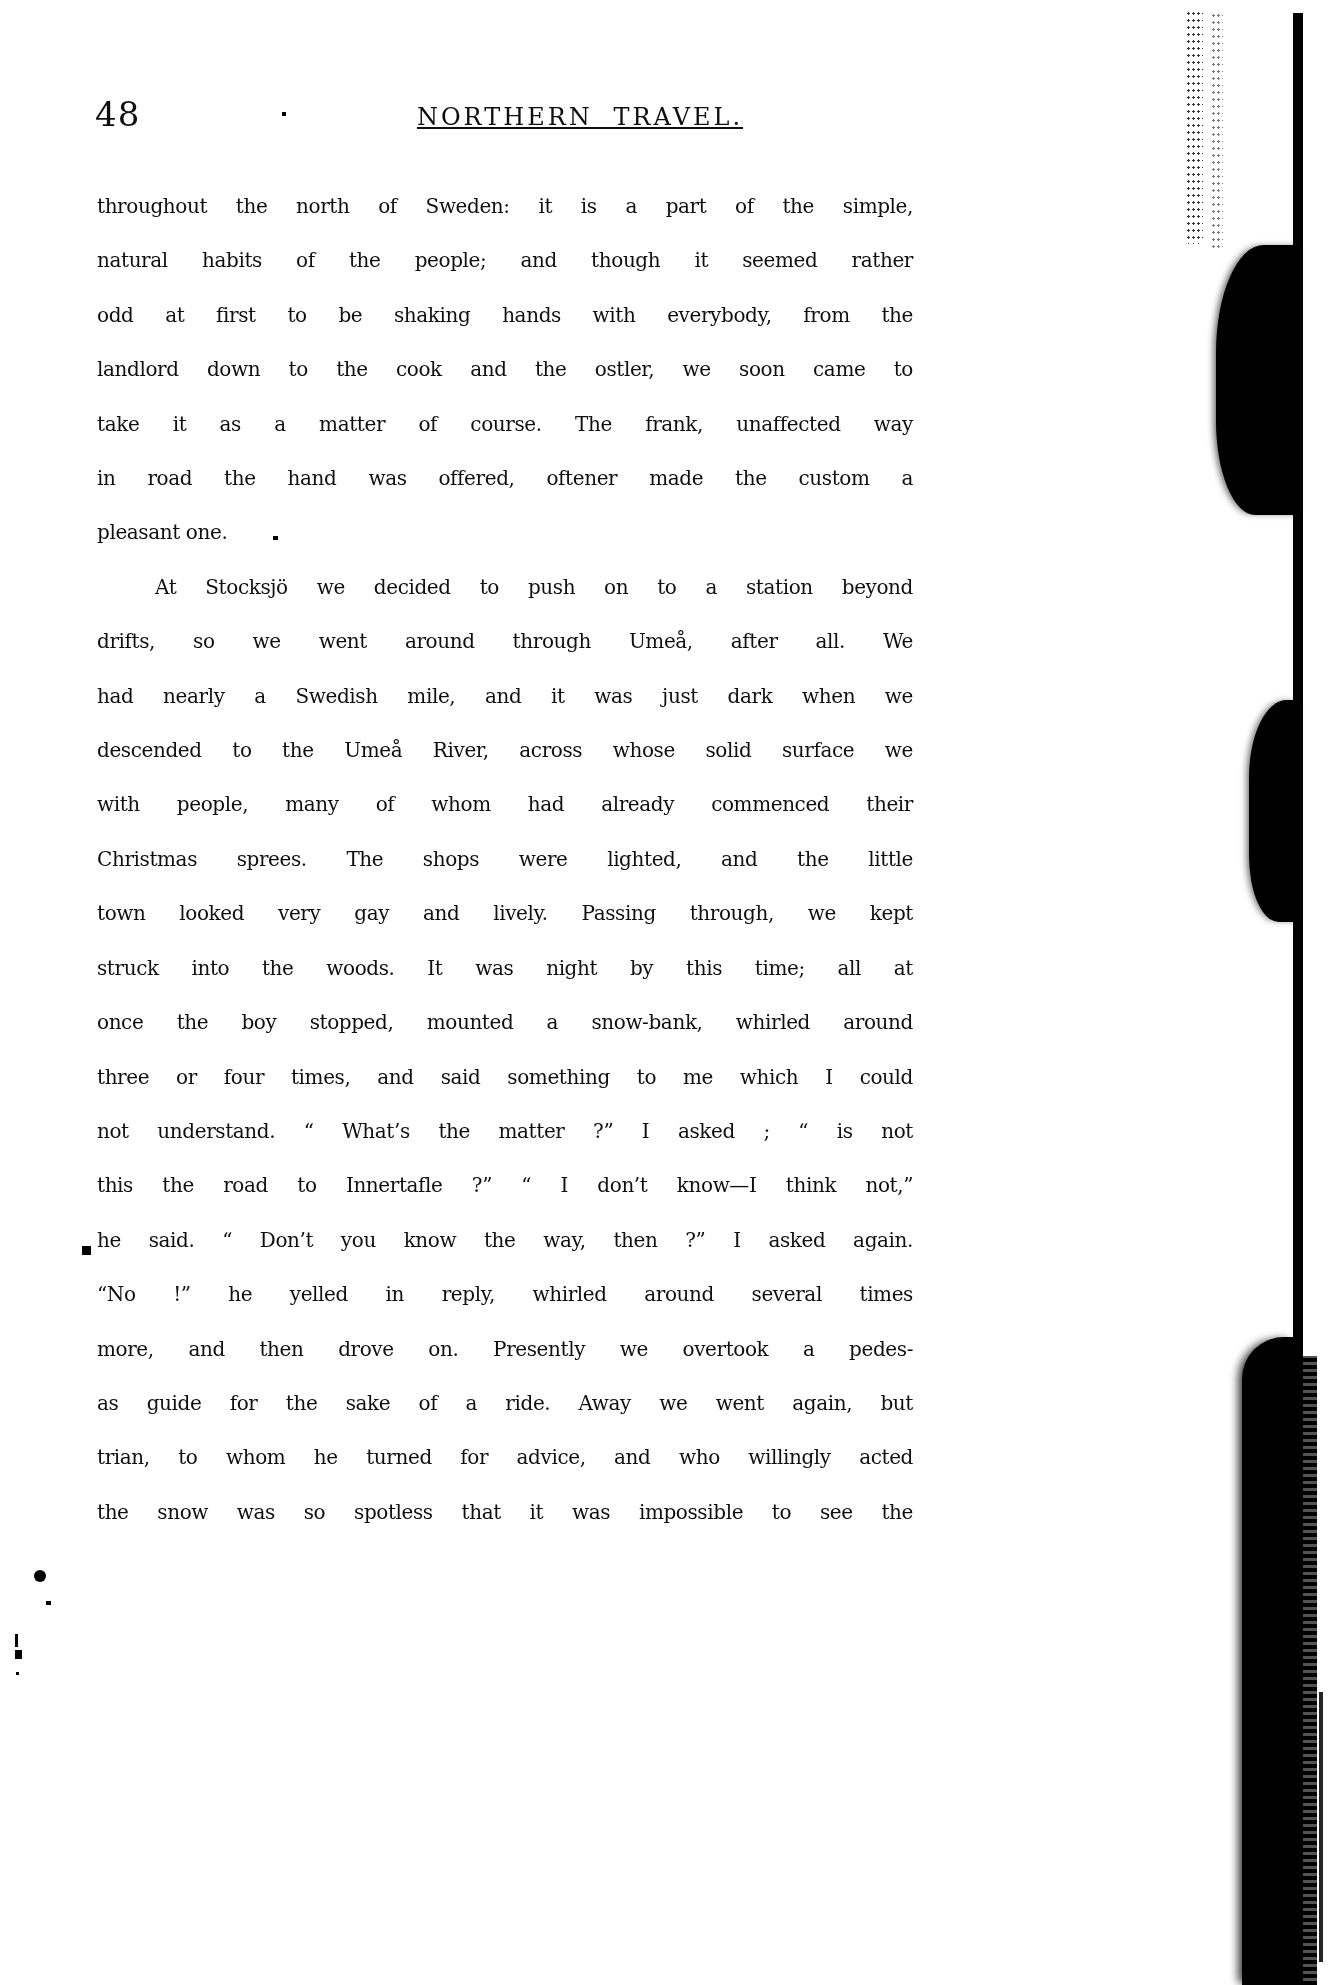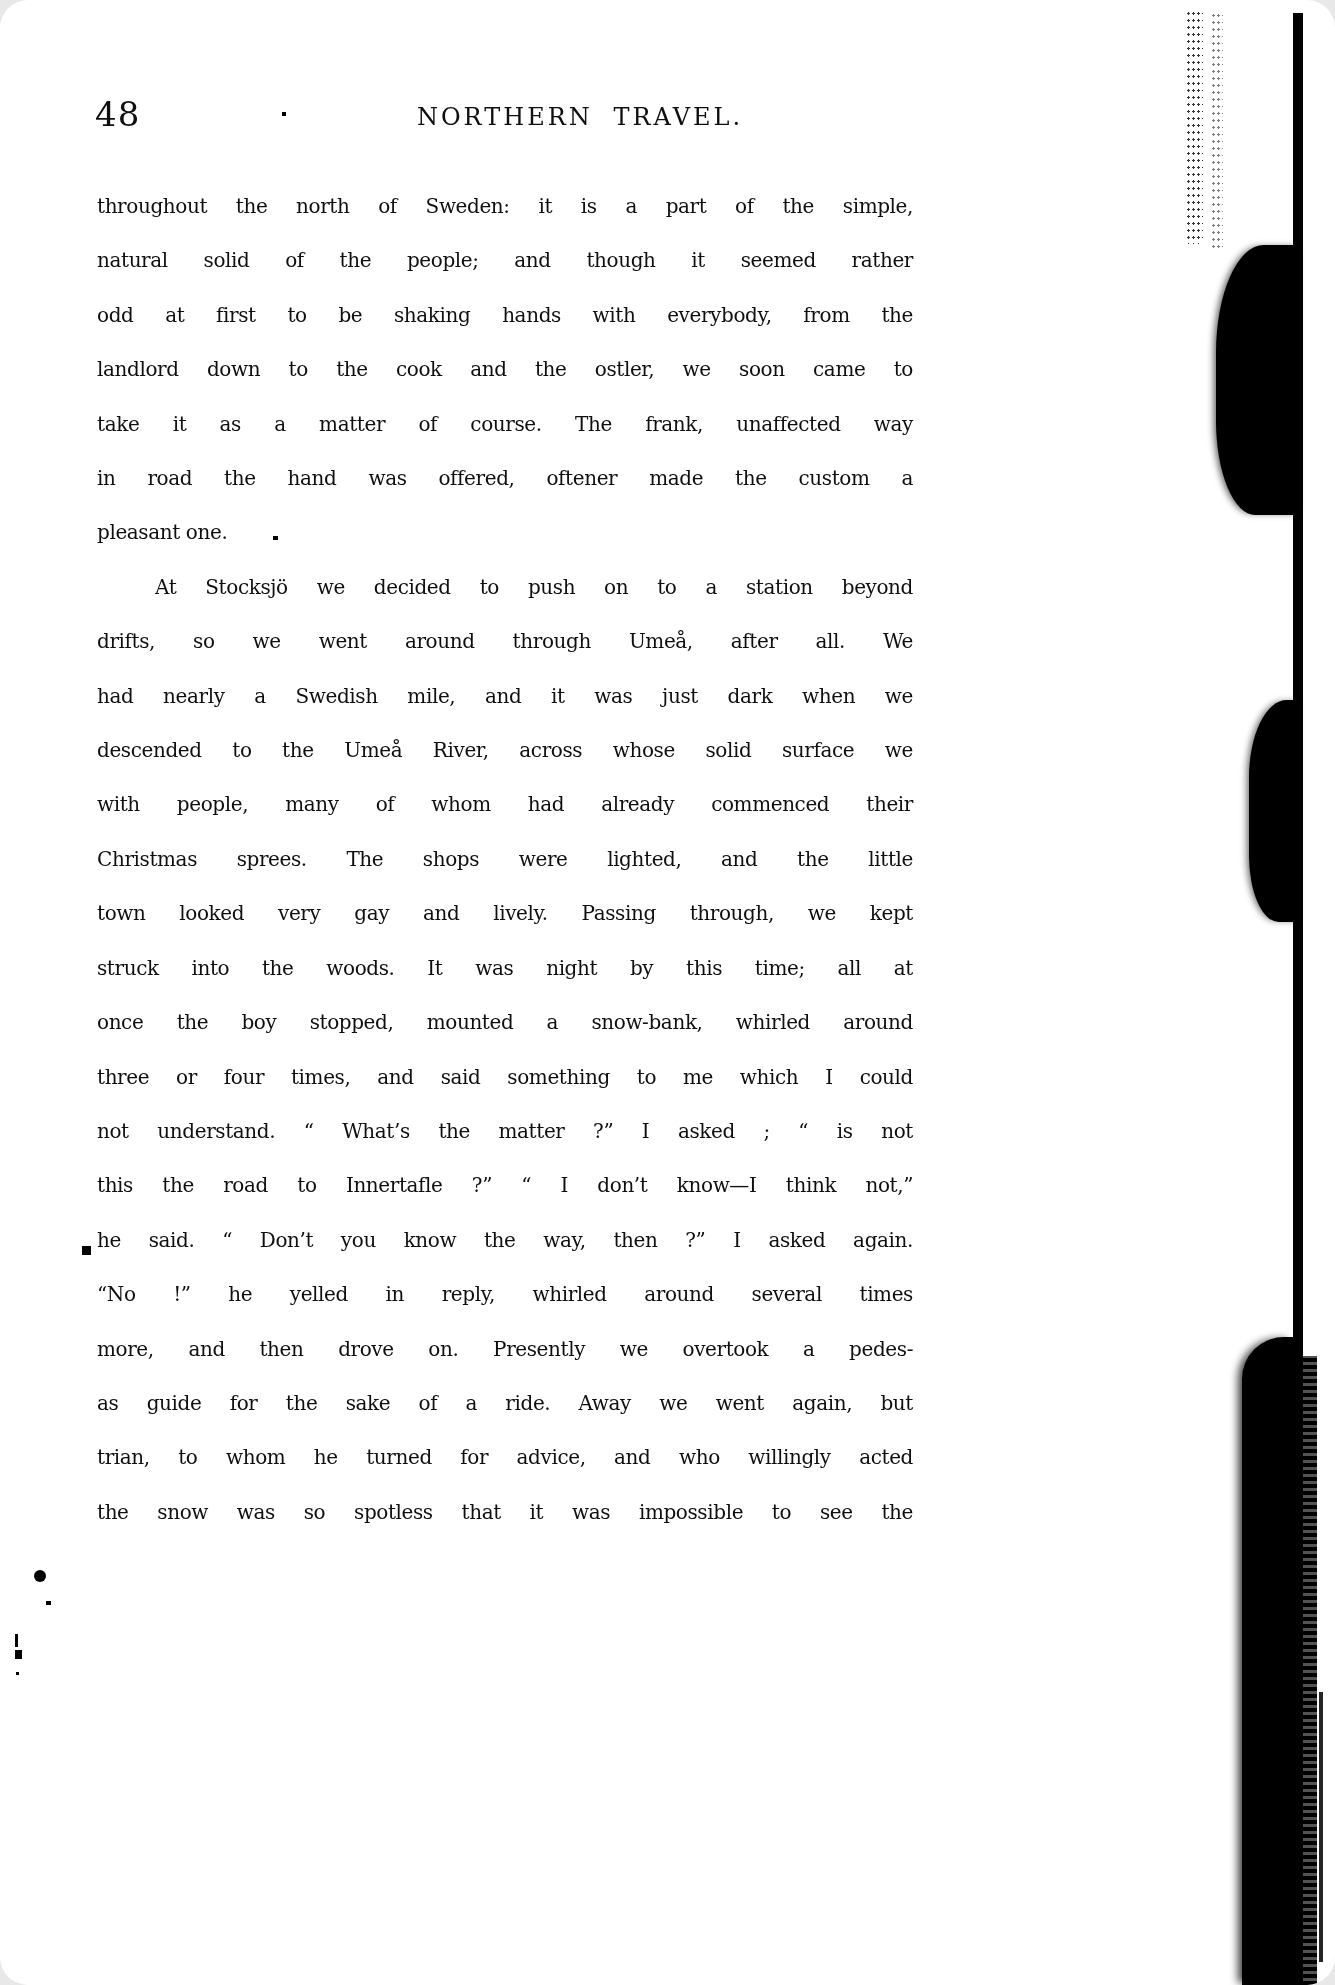--- a/index.html
+++ b/index.html
@@ -4,37 +4,37 @@
 <style>
   html, body { margin: 0; padding: 0; background: #e8e8e8; }
   .page {
     position: relative;
     width: 1335px;
     height: 1985px;
     background: #ffffff;
     overflow: hidden;
     font-family: "DejaVu Serif", "Liberation Serif", serif;
     color: #0f0f0f;
-    border-radius: 28px;
   }
   
   .page-number {
     position: absolute;
     left: 95px; top: 94px;
     font-size: 34px;
     letter-spacing: 1px;
   }
   .running-head {
     position: absolute;
     left: 0; top: 103px;
     width: 1160px;
     text-align: center;
     font-size: 24px;
     letter-spacing: 3px;
     word-spacing: 10px;
+    text-decoration: underline;
   }
   
   .text-block {
     position: absolute;
     left: 97px; top: 179px;
     width: 816px;
   }
   .line {
     font-size: 20px;
     line-height: 54.4px;
@@ -94,21 +94,21 @@
 <body>
 
 <div class="page">
 
   <div class="page-number">48</div>
 
   <div class="running-head">NORTHERN TRAVEL.</div>
 
   <div class="text-block">
       <div class="line">throughout the north of Sweden: it is a part of the simple,</div>
-      <div class="line">natural solid of the people; and though it seemed rather</div>
+      <div class="line">natural habits of the people; and though it seemed rather</div>
       <div class="line">odd at first to be shaking hands with everybody, from the</div>
       <div class="line">landlord down to the cook and the ostler, we soon came to</div>
       <div class="line">take it as a matter of course. The frank, unaffected way</div>
       <div class="line">in road the hand was offered, oftener made the custom a</div>
       <div class="line no-justify">pleasant one.</div>
       <div class="line indent">At Stocksjö we decided to push on to a station beyond</div>
       <div class="line">drifts, so we went around through Umeå, after all. We</div>
       <div class="line">had nearly a Swedish mile, and it was just dark when we</div>
       <div class="line">descended to the Umeå River, across whose solid surface we</div>
       <div class="line">with people, many of whom had already commenced their</div>

